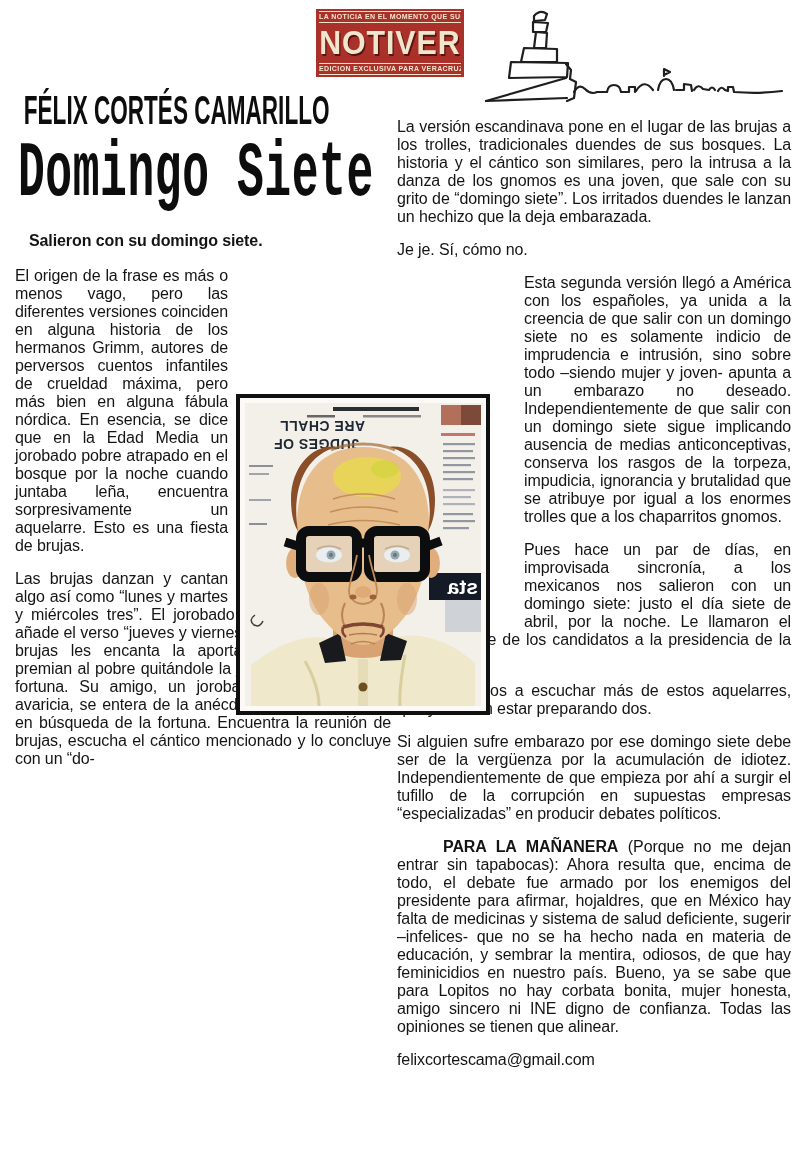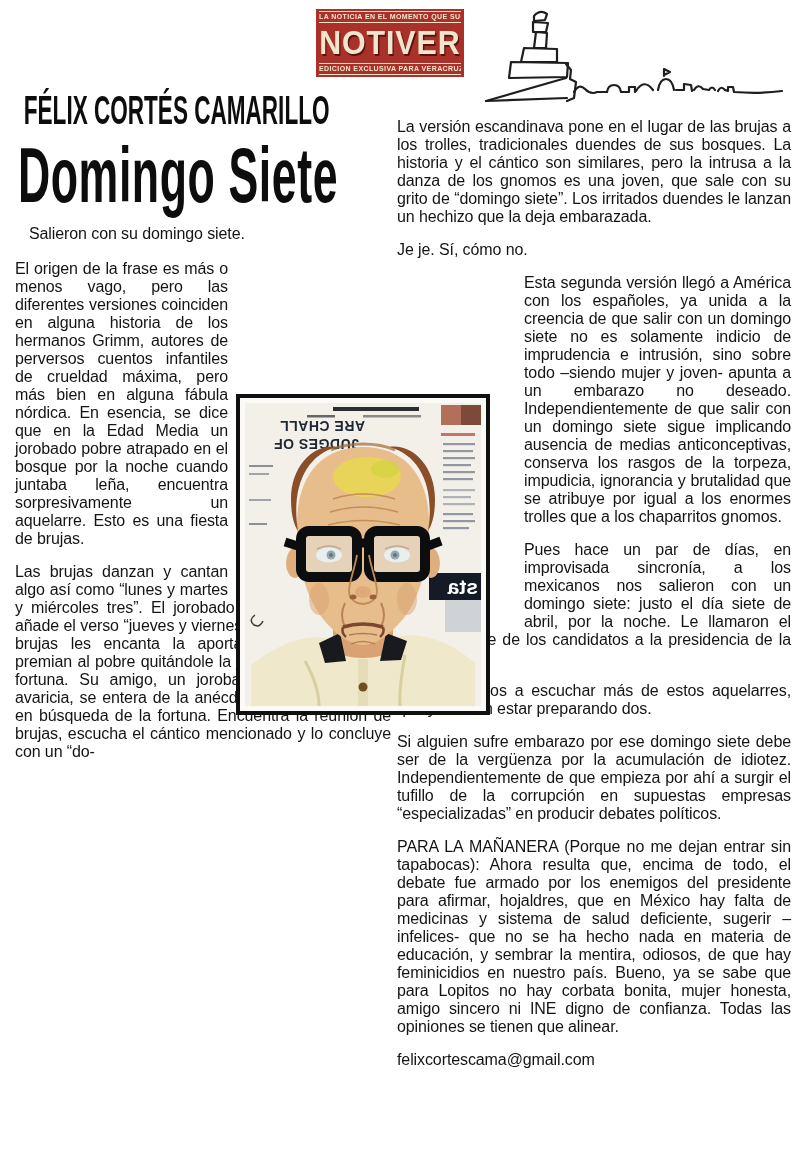--- a/index.html
+++ b/index.html
@@ -21,29 +21,29 @@
   
   .leftcol{position:absolute;left:15px;top:87px;width:376px;}
   .rightcol{position:absolute;left:397px;top:118px;width:394px;}
 
   .banner{background:#0d0d0d;width:345px;height:106px;display:flex;align-items:center;overflow:hidden;}
   .banner span{display:inline-block;color:#ffffff;font-weight:bold;font-size:76px;letter-spacing:2px;
         transform:scaleX(.58);transform-origin:0 50%;white-space:nowrap;padding-left:26px;}
   .author{height:44px;overflow:visible;}
   .author span{display:inline-block;font-weight:bold;font-size:41px;color:#0d0d0d;
         transform:scaleX(.55);transform-origin:0 50%;white-space:nowrap;padding-left:16px;}
-  .headline{height:94px;overflow:visible;}
+  .headline{height:94px;overflow:visible;font-family:Liberation Mono, monospace;}
   .headline span{display:inline-block;font-weight:bold;font-size:77px;color:#0d0d0d;letter-spacing:1px;
         transform:scaleX(.58);transform-origin:0 60%;white-space:nowrap;padding-left:5px;}
 
   p.body{font-size:16px;line-height:18px;text-align:justify;margin:0 0 15px 0;letter-spacing:-.1px;}
-  p.lead{text-indent:14px;margin-top:0;margin-bottom:17px;}
+  p.lead{text-indent:14px;margin-top:7px;margin-bottom:17px;font-weight:bold;}
   .spacer-right{float:right;width:163px;height:330px;}
   .spacer-left{float:left;width:127px;height:334px;margin-top:19px;}
-  .bold-lead{font-weight:normal;}
+  .bold-lead{font-weight:bold;margin-left:46px;}
   p.email{margin-top:12px;text-align:left;}
 
   
   .photo{position:absolute;left:236px;top:394px;width:254px;height:321px;box-sizing:border-box;
          border:4px solid #101010;background:#fbfaf6;padding:5px;z-index:3;}
   .photo svg{width:100%;height:100%;display:block;}
   .np-head{font-family:"Liberation Sans",sans-serif;font-weight:bold;}
 </style>
 </head>
 <body>

